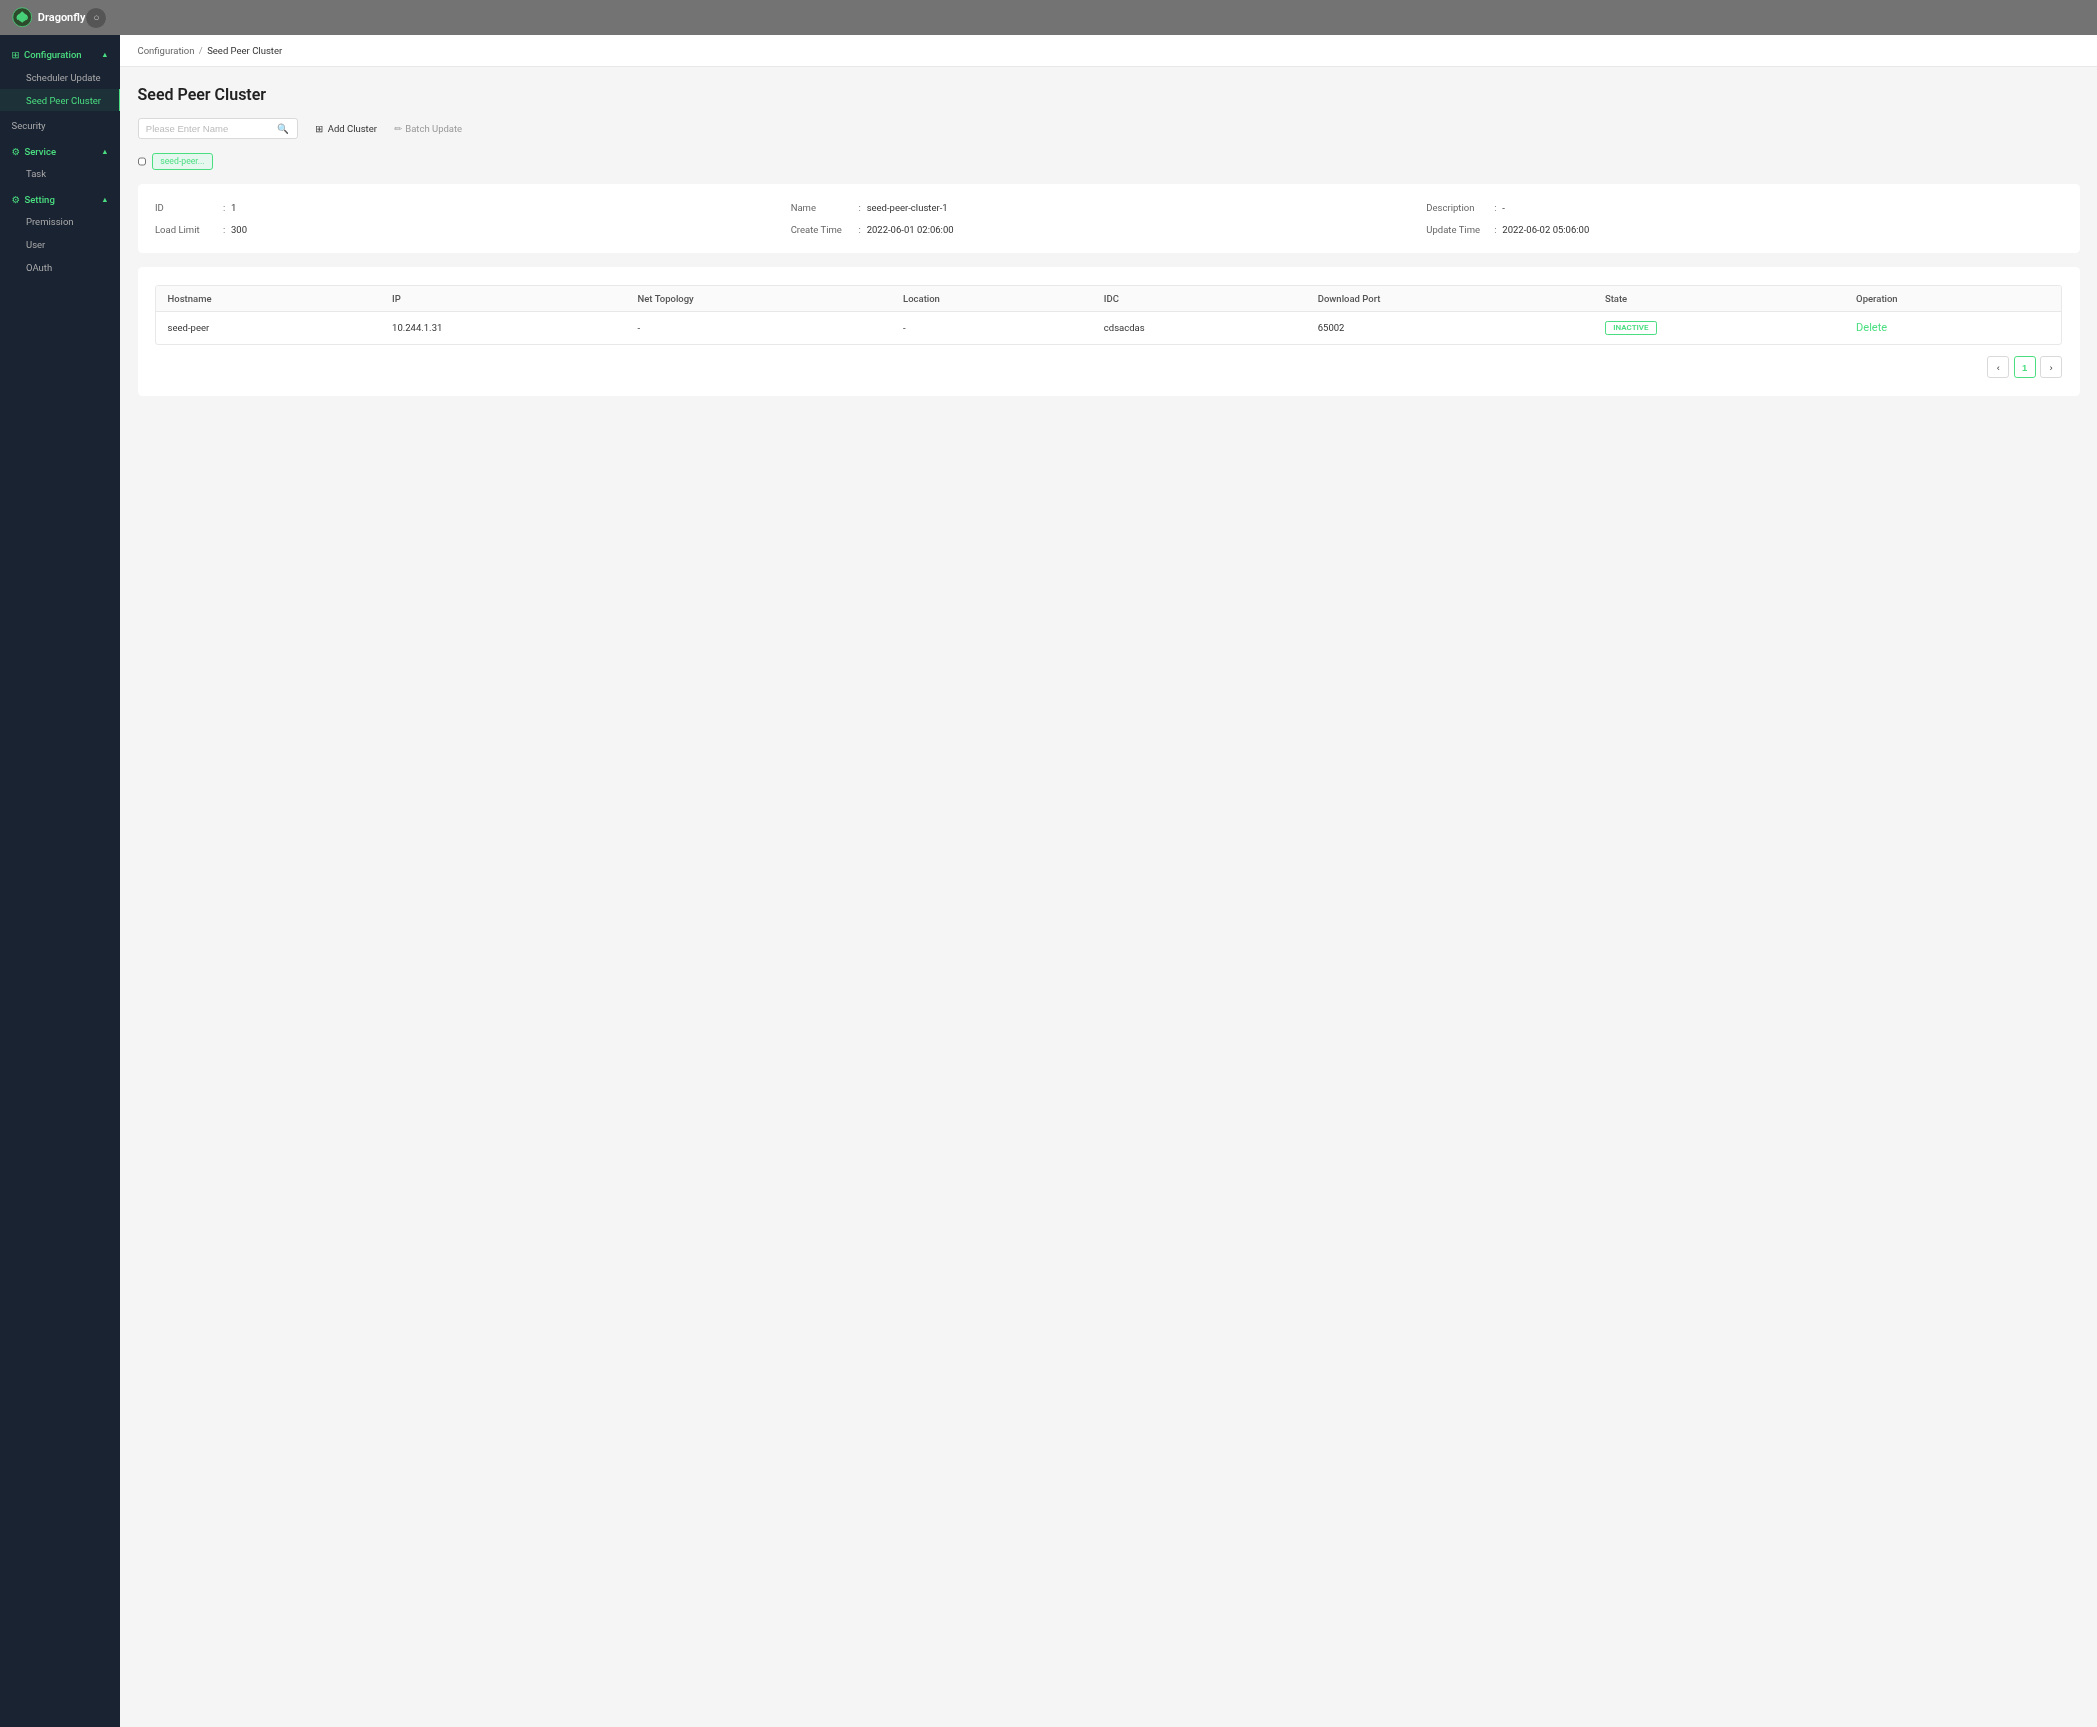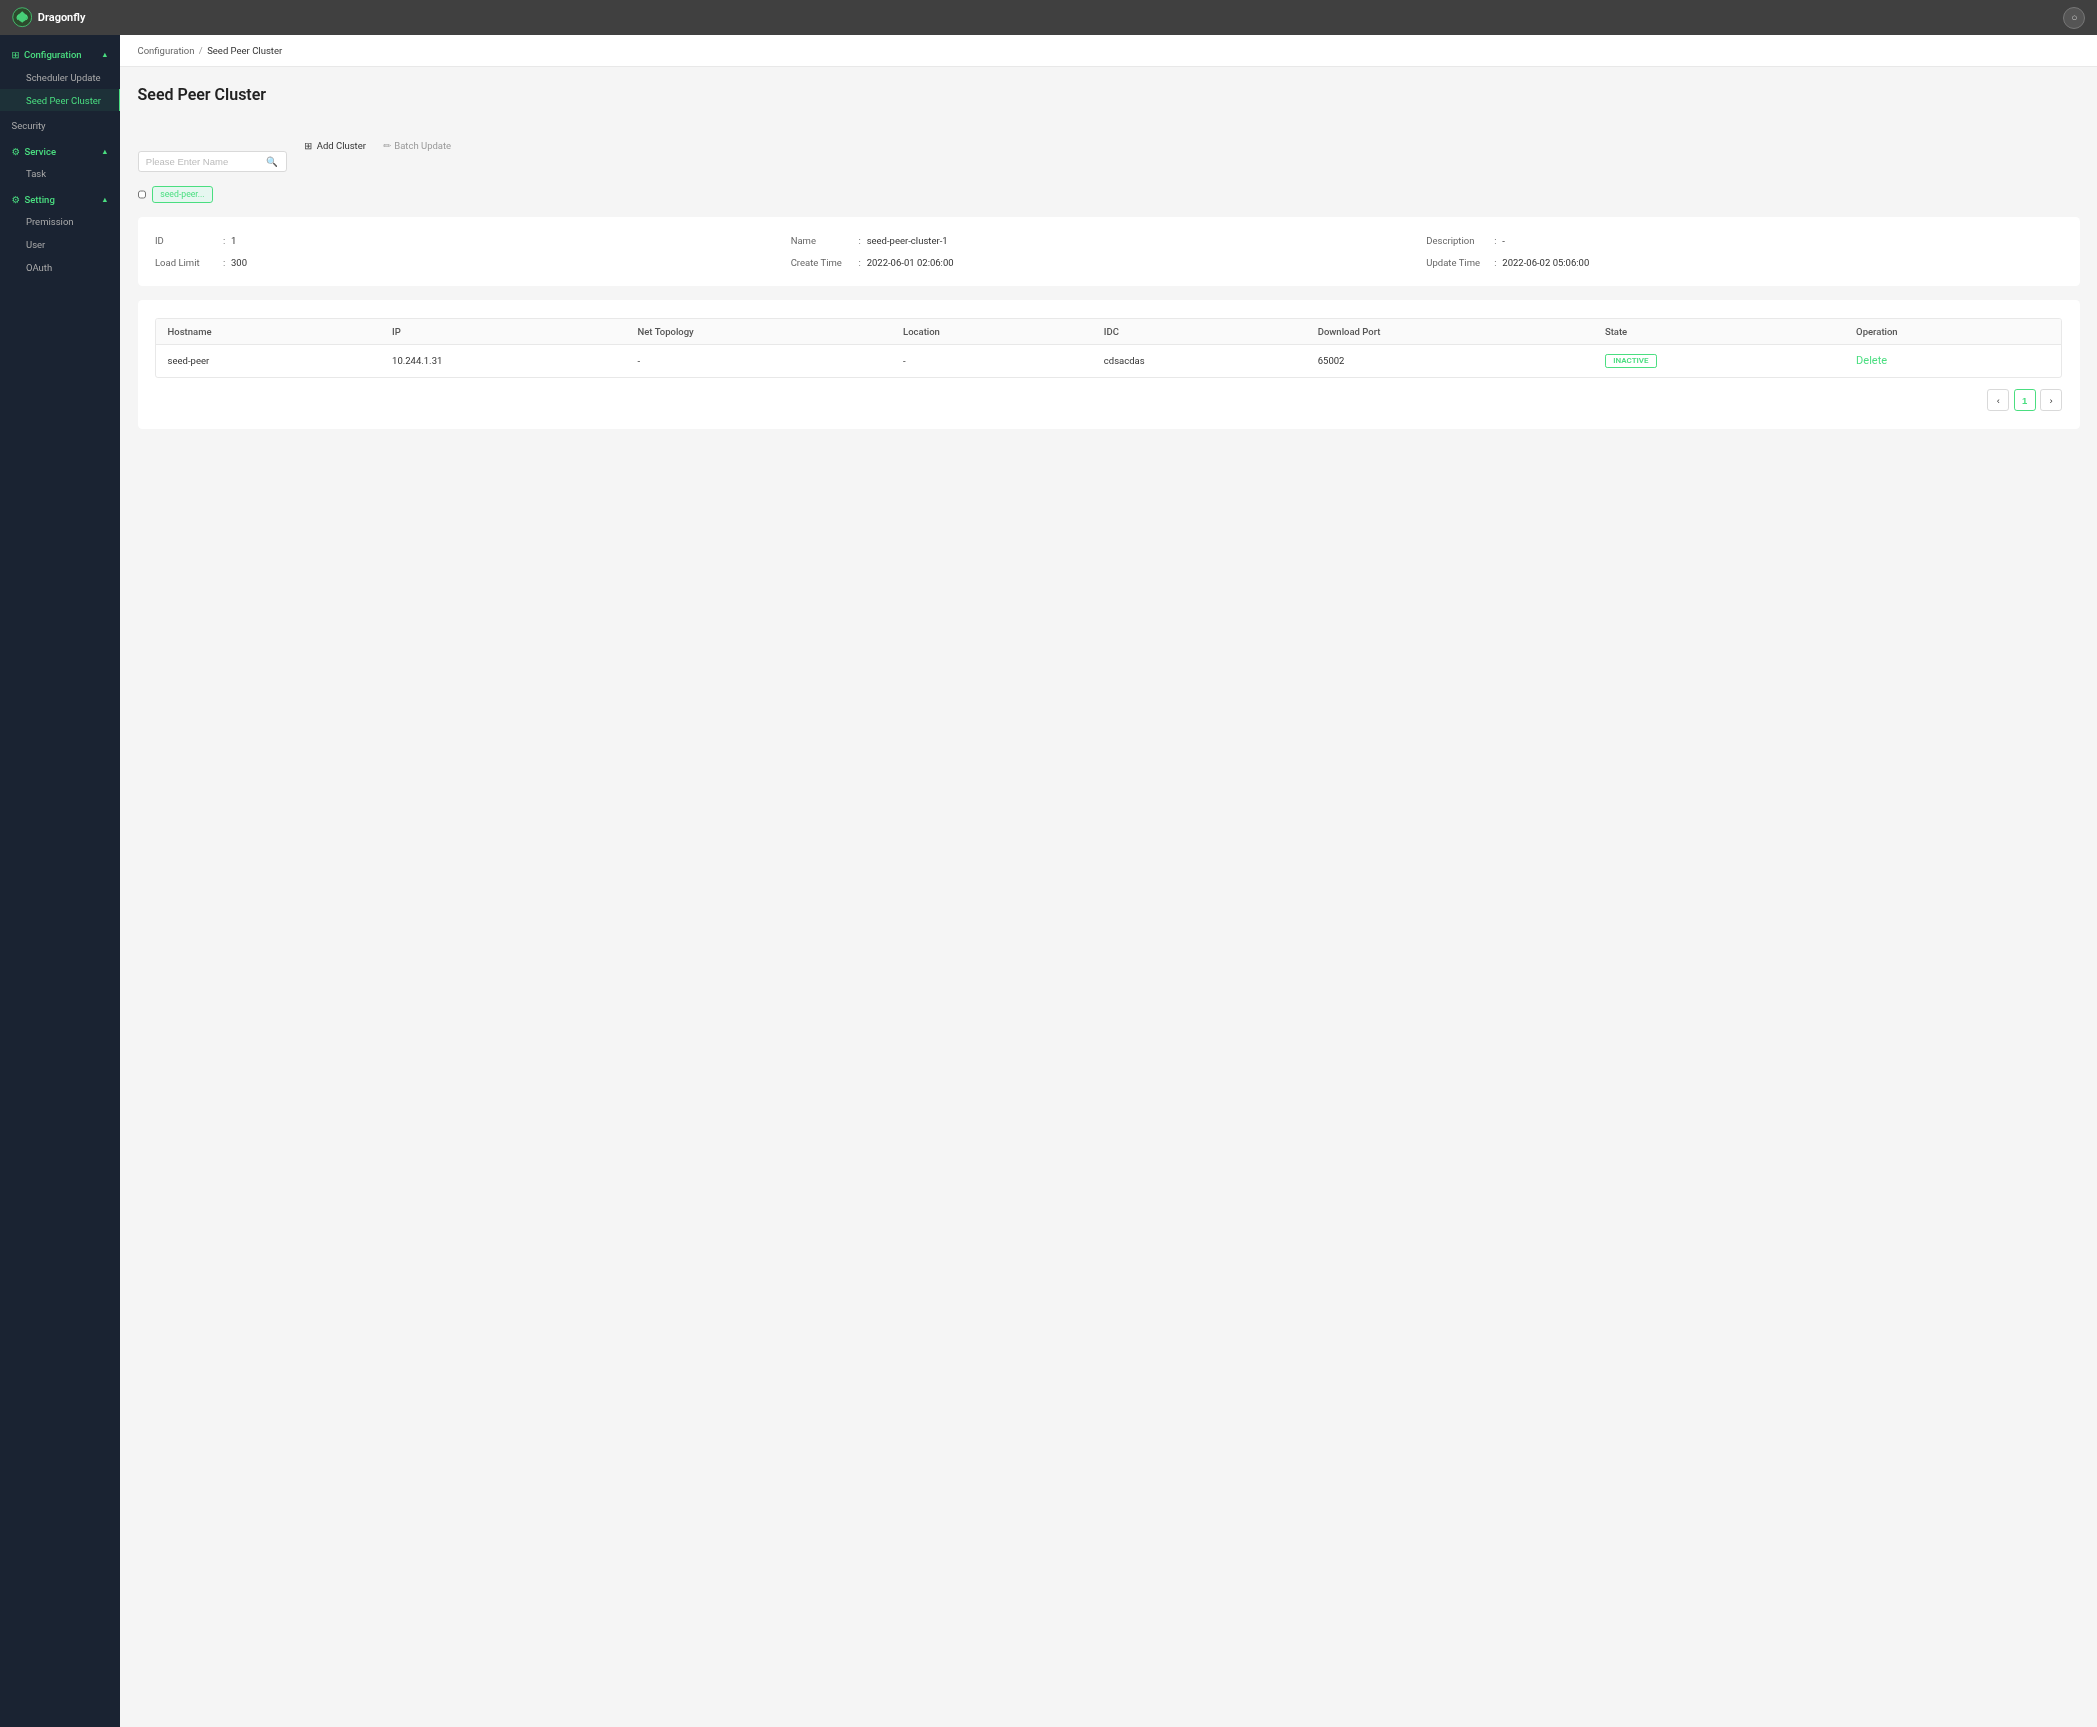--- a/index.html
+++ b/index.html
@@ -1,24 +1,23 @@
 <!DOCTYPE html>
 <html style="font-size:11.6px"><head>
   <meta charset="utf-8">
   <style>
     * { box-sizing: border-box; margin: 0; padding: 0; }
     body { font-family: -apple-system, BlinkMacSystemFont, 'Segoe UI', Roboto, sans-serif; font-size: 10.2px; background: #f5f5f5; color: #333; }
 
     
     .navbar {
-      background: #404040;
+      background: #737373;
       height: 35px;
       display: flex;
       align-items: center;
-      justify-content: space-between;
       padding: 0 11.6px;
       position: fixed;
       top: 0; left: 0; right: 0;
       z-index: 100;
     }
     .navbar-brand {
       display: flex;
       align-items: center;
       gap: 5.8px;
       color: #fff;
@@ -138,22 +137,21 @@
       gap: 11.6px;
       margin-bottom: 11.6px;
     }
     .search-box {
       display: flex;
       align-items: flex-end;
       border: 0.7px solid #d9d9d9;
       border-radius: 2.9px;
       padding: 3.6px 7.3px;
       background: #fff;
-      gap: 5px;
-      margin-top: 33px;
+      gap: 16px;
     }
     .search-input {
       border: none;
       outline: none;
       font-size: 9.5px;
       color: #333;
       width: 116px;
     }
     .search-input::placeholder { color: #bbb; }
     .search-icon { color: #aaa; font-size: 9.5px; }

